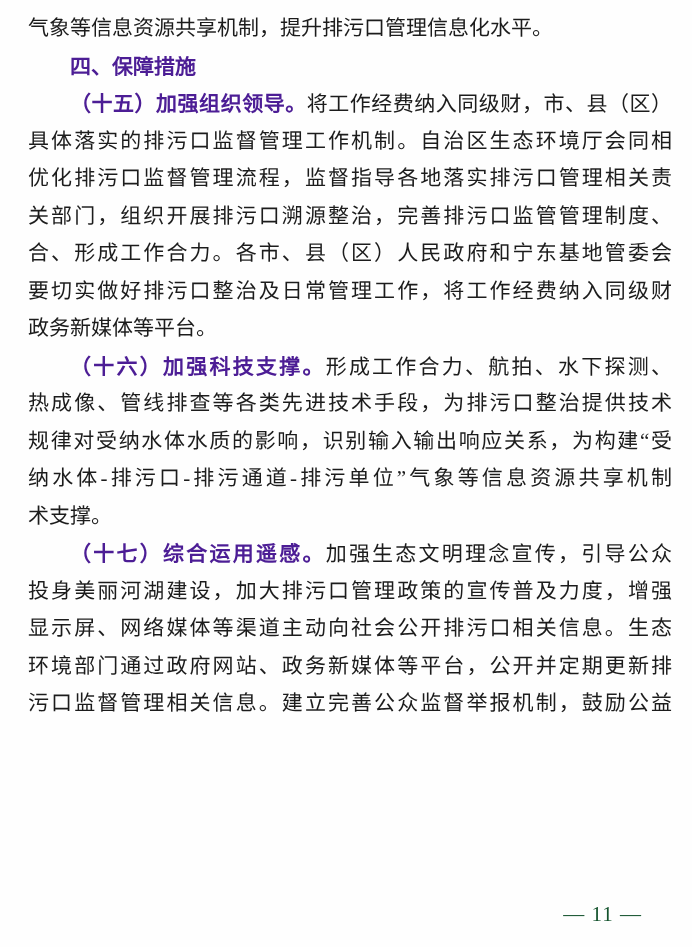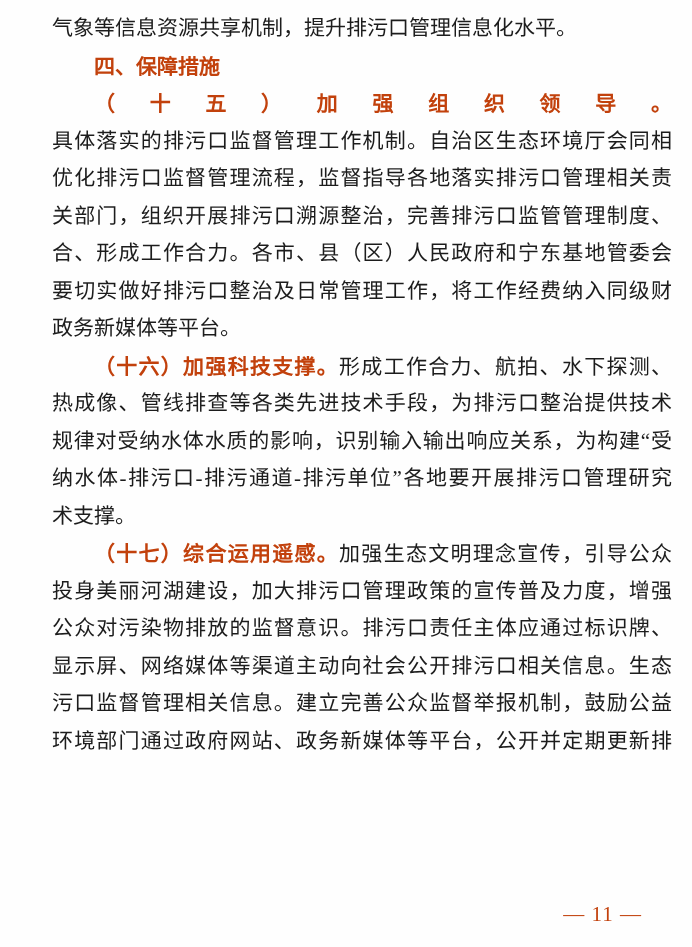--- a/index.html
+++ b/index.html
@@ -12,21 +12,21 @@
     position: relative;
     width: 692px;
     height: 947px;
     background: #fefefe;
     overflow: hidden;
     font-family: "Liberation Serif", "DejaVu Serif", serif;
   }
   .doc-body {
     position: absolute;
     top: 10px;
-    left: 52px;
+    left: 28px;
     right: 20px;
   }
   .line {
     height: 37.5px;
     line-height: 37.5px;
     font-size: 21px;
     color: #1c1c1c;
     text-align: justify;
     overflow: hidden;
     white-space: nowrap;
@@ -38,29 +38,29 @@
   .line.indent {
     text-indent: 2em;
   }
   .seg {
     font-family: "Liberation Serif", "DejaVu Serif", serif;
     font-weight: 400;
   }
   .seg.bold {
     font-family: "Liberation Sans", "DejaVu Sans", sans-serif;
     font-weight: 700;
-    color: #c2410c;
+    color: #4c1d95;
   }
   .page-number {
     position: absolute;
     top: 899px;
     right: 50px;
     font-size: 21px;
     line-height: 30px;
-    color: #c2410c;
+    color: #14532d;
     letter-spacing: 1px;
     font-family: "Liberation Serif", "DejaVu Serif", serif;
   }
 </style>
 </head>
 <body>
 
 <div class="page">
   <div class="doc-body">
       <div class="line"><span class="seg">气象等信息资源共享机制，提升排污口管理信息化水平。</span></div>
@@ -68,23 +68,22 @@
       <div class="line indent full"><span class="seg bold">（十五）加强组织领导。</span><span class="seg">将工作经费纳入同级财，市、县（区）</span></div>
       <div class="line full"><span class="seg">具体落实的排污口监督管理工作机制。自治区生态环境厅会同相</span></div>
       <div class="line full"><span class="seg">优化排污口监督管理流程，监督指导各地落实排污口管理相关责</span></div>
       <div class="line full"><span class="seg">关部门，组织开展排污口溯源整治，完善排污口监管管理制度、</span></div>
       <div class="line full"><span class="seg">合、形成工作合力。各市、县（区）人民政府和宁东基地管委会</span></div>
       <div class="line full"><span class="seg">要切实做好排污口整治及日常管理工作，将工作经费纳入同级财</span></div>
       <div class="line"><span class="seg">政务新媒体等平台。</span></div>
       <div class="line indent full"><span class="seg bold">（十六）加强科技支撑。</span><span class="seg">形成工作合力、航拍、水下探测、</span></div>
       <div class="line full"><span class="seg">热成像、管线排查等各类先进技术手段，为排污口整治提供技术</span></div>
       <div class="line full"><span class="seg">规律对受纳水体水质的影响，识别输入输出响应关系，为构建“受</span></div>
-      <div class="line full"><span class="seg">纳水体-排污口-排污通道-排污单位”各地要开展排污口管理研究</span></div>
+      <div class="line full"><span class="seg">纳水体-排污口-排污通道-排污单位”气象等信息资源共享机制</span></div>
       <div class="line"><span class="seg">术支撑。</span></div>
       <div class="line indent full"><span class="seg bold">（十七）综合运用遥感。</span><span class="seg">加强生态文明理念宣传，引导公众</span></div>
       <div class="line full"><span class="seg">投身美丽河湖建设，加大排污口管理政策的宣传普及力度，增强</span></div>
-      <div class="line full"><span class="seg">公众对污染物排放的监督意识。排污口责任主体应通过标识牌、</span></div>
       <div class="line full"><span class="seg">显示屏、网络媒体等渠道主动向社会公开排污口相关信息。生态</span></div>
+      <div class="line full"><span class="seg">环境部门通过政府网站、政务新媒体等平台，公开并定期更新排</span></div>
       <div class="line full"><span class="seg">污口监督管理相关信息。建立完善公众监督举报机制，鼓励公益</span></div>
-      <div class="line full"><span class="seg">环境部门通过政府网站、政务新媒体等平台，公开并定期更新排</span></div>
     </div>
   <div class="page-number">— 11 —</div>
 </div>
 
 </body></html>

